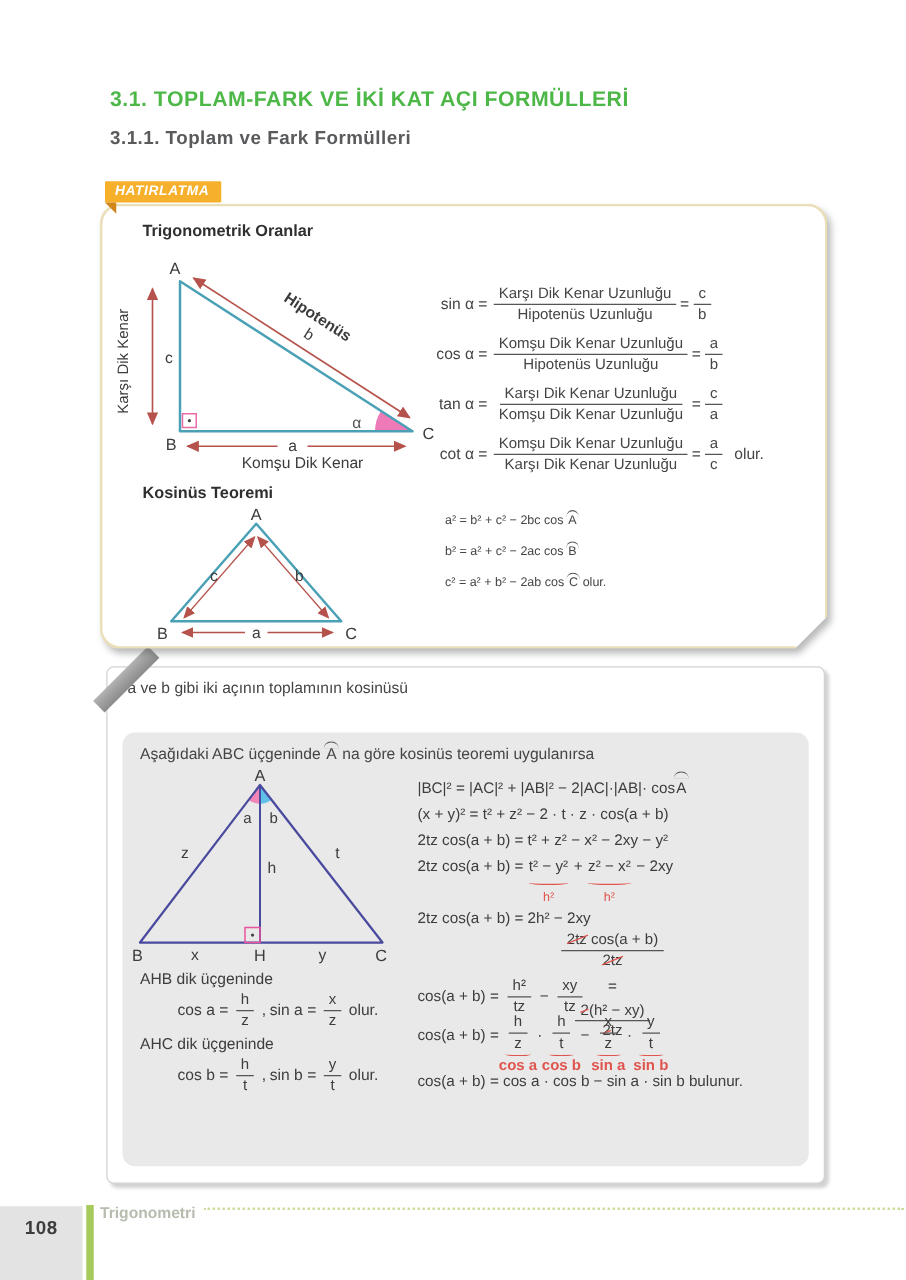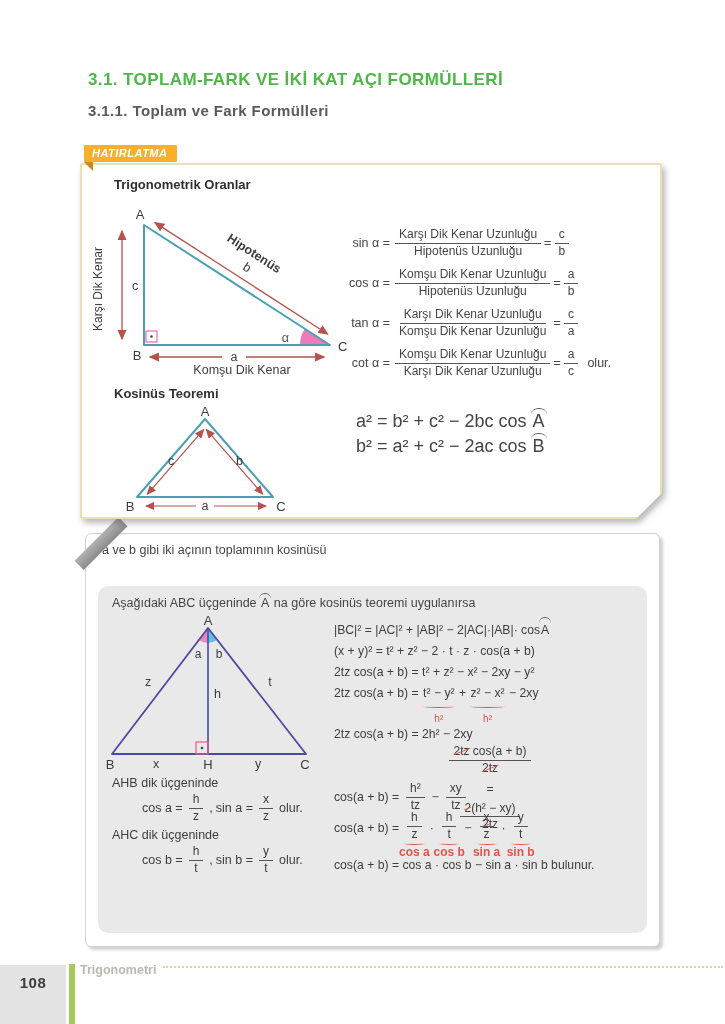--- a/index.html
+++ b/index.html
@@ -15,38 +15,38 @@
 
   
   .badge { left:84px; top:145px; background:#f6b02c; color:#fff; font-size:11px; font-weight:bold;
     font-style:italic; padding:2px 10px 3px 8px; letter-spacing:.5px; z-index:4; border-radius:1px; }
   .badge::after { content:''; position:absolute; left:0; top:100%;
     border-style:solid; border-width:0 9px 9px 0; border-color:transparent #d0881c transparent transparent; }
 
   
   .box1wrap { left:80px; top:163px; filter:drop-shadow(3px 4px 3px rgba(0,0,0,.28)); z-index:2; }
   .box1 { position:relative; width:578px; height:352px; background:#fff; border:2px solid #ebdfba;
-    border-radius:2px; clip-path:polygon(0 0,100% 0,100% calc(100% - 26px),calc(100% - 26px) 100%,0 100%); }
+    border-radius:16px; clip-path:polygon(0 0,100% 0,100% calc(100% - 26px),calc(100% - 26px) 100%,0 100%); }
   .h3 { position:absolute; font-size:13px; font-weight:bold; color:#2f2f2f; }
   .bodytext { font-size:12.5px; color:#454545; }
 
   
   .frac { display:inline-flex; flex-direction:column; align-items:center; vertical-align:middle;
     line-height:1.15; margin:0 3px; }
   .frac .num { padding:0 4px 1px; border-bottom:1px solid #555; }
   .frac .den { padding:1px 4px 0; }
   .frac.big { font-size:12px; color:#454545; }
   .frac.sm { font-size:12px; }
 
   .ratio-rows { left:256px; top:58px; width:330px; }
   .ratio-row { display:flex; align-items:center; height:40px; font-size:12.5px; color:#454545; }
   .rr-lhs { width:52px; text-align:right; margin-right:2px; white-space:nowrap; }
   .rr-suffix { margin-left:6px; }
 
-  .cosline { height:25px; font-size:18px; color:#454545; white-space:nowrap; }
+  .cosline { height:25px; font-size:10px; color:#454545; white-space:nowrap; }
 
   
   .hat { position:relative; display:inline-block; padding:0 1px; }
   .hat::before { content:''; position:absolute; left:-1px; right:-1px; top:-3px; height:5px;
     border-top:1.4px solid #555; border-radius:50% 50% 0 0 / 100% 100% 0 0; }
 
   
   .box2 { left:85px; top:533px; width:573px; height:412px; background:#fff; border:1px solid #d2d2d2;
     border-radius:6px; box-shadow:3px 3px 3px rgba(0,0,0,.18); z-index:1; }
   .ribbon { position:absolute; left:-16px; top:3px; width:62px; height:13px;
@@ -204,20 +204,21 @@
         <text x="10" y="104" text-anchor="middle" font-size="13" fill="#3c3c3c">B</text>
         <text x="161" y="104" text-anchor="middle" font-size="13" fill="#3c3c3c">C</text>
         <text x="48" y="58" font-size="12.5" fill="#3c3c3c">c</text>
         <text x="116" y="58" font-size="12.5" fill="#3c3c3c">b</text>
         <text x="85" y="103" text-anchor="middle" font-size="12.5" fill="#3c3c3c">a</text>
       </svg>
 
       <div class="abs" style="left:274px; top:246px;">
         <div class="cosline"><span>a² = b² + c² − 2bc cos </span><span class="hat">A</span><span></span></div>
         <div class="cosline"><span>b² = a² + c² − 2ac cos </span><span class="hat">B</span><span></span></div>
+        <div class="cosline"><span>c² = a² + b² − 2ab cos </span><span class="hat">C</span><span>  olur.</span></div>
       </div>
     </div>
   </div>
 
   <div class="abs box2">
     <div class="ribbon"></div>
     <div class="sum-intro bodytext">a ve b gibi iki açının toplamının kosinüsü</div>
 
     <div class="innerbox">
       <div class="inner-head bodytext">

